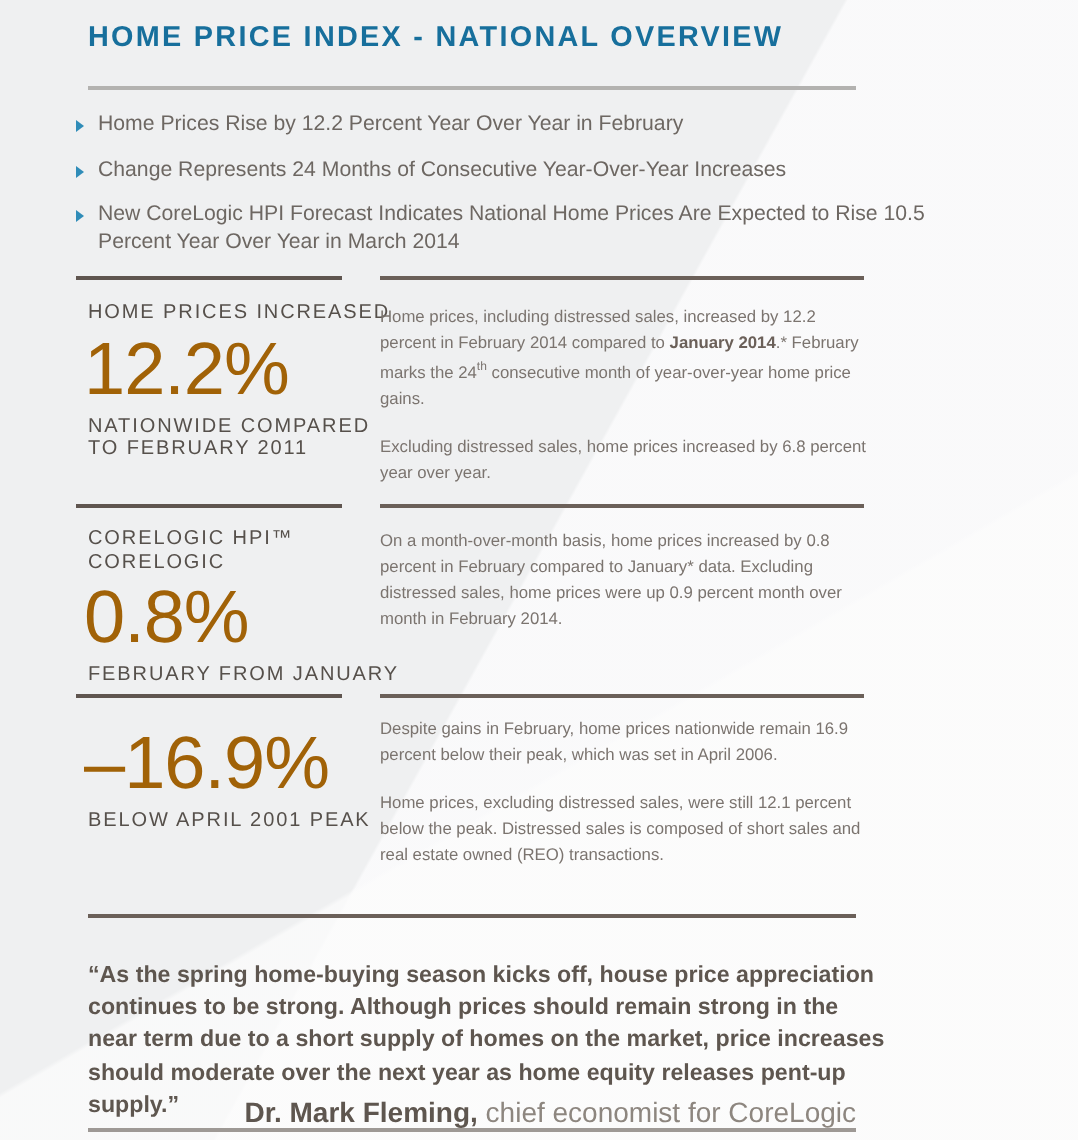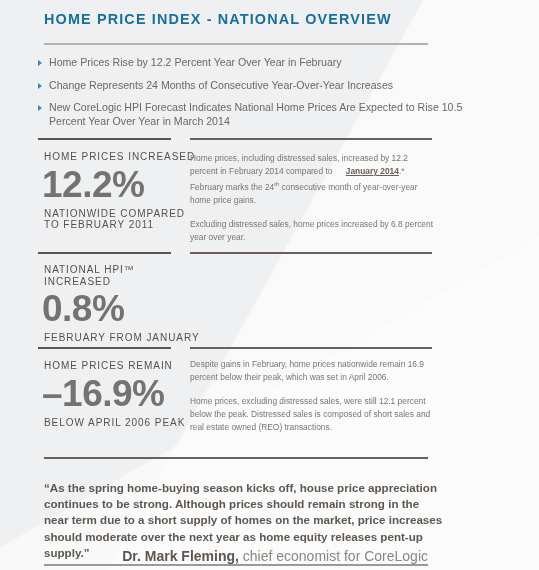--- a/index.html
+++ b/index.html
@@ -58,38 +58,38 @@
   .stat{position:absolute;}
   .stat-label{
     color:#56504b;
     font-size:10px;
     font-weight:normal;
     letter-spacing:0.95px;
     line-height:11.5px;
     width:160px;
   }
   .stat-number{
-    color:#737373;
+    color:#a16207;
     font-size:37px;
-    font-weight:bold;
+    font-weight:normal;
     letter-spacing:-0.5px;
     line-height:40px;
     margin:2px 0 3px -2px;
   }
   .para{
     position:absolute;
     left:190px;
     width:245px;
     color:#7b746f;
     font-size:8.4px;
     line-height:13.1px;
   }
   .para p{margin:0 0 11px 0;}
   .para p:last-child{margin-bottom:0;}
-  .ul-bold{font-weight:bold;text-decoration:underline;color:#6b6059;margin-left:11px;}
+  .ul-bold{font-weight:bold;color:#6b6059;}
   sup{font-size:6px;vertical-align:super;}
 
   .quote{
     position:absolute;left:44px;top:480px;width:400px;
     color:#5e564f;
     font-size:11.6px;
     font-weight:bold;
     line-height:16.2px;
   }
   .attrib{
@@ -137,33 +137,35 @@
 
   <div class="para" style="top:152px;">
     <p><span>Home prices, including distressed sales, increased by 12.2 percent in February 2014 compared to </span><span class="ul-bold">January 2014</span><span>.</span><span>* February marks the 24</span><sup>th</sup><span> consecutive month of year-over-year home price gains.</span></p>
     <p>Excluding distressed sales, home prices increased by 6.8 percent year over year.</p>
   </div>
 
   <div class="rule rule-left" style="top:252px;"></div>
   <div class="rule rule-right" style="top:252px;"></div>
 
   <div class="stat" style="left:44px;top:264px;">
-    <div class="stat-label">NATIONAL HPI™ INCREASED</div>
+    <div class="stat-label">CORELOGIC HPI™ CORELOGIC</div>
     <div class="stat-number">0.8%</div>
     <div class="stat-label">FEBRUARY FROM JANUARY</div>
   </div>
 
+  <div class="para" style="top:264px;">
+    <p>On a month-over-month basis, home prices increased by 0.8 percent in February compared to January* data. Excluding distressed sales, home prices were up 0.9 percent month over month in February 2014.</p>
+  </div>
 
   <div class="rule rule-left" style="top:347px;"></div>
   <div class="rule rule-right" style="top:347px;"></div>
 
   <div class="stat" style="left:44px;top:360px;">
-    <div class="stat-label">HOME PRICES REMAIN</div>
     <div class="stat-number">–16.9%</div>
-    <div class="stat-label">BELOW APRIL 2006 PEAK</div>
+    <div class="stat-label">BELOW APRIL 2001 PEAK</div>
   </div>
 
   <div class="para" style="top:358px;">
     <p>Despite gains in February, home prices nationwide remain 16.9 percent below their peak, which was set in April 2006.</p>
     <p>Home prices, excluding distressed sales, were still 12.1 percent below the peak. Distressed sales is composed of short sales and real estate owned (REO) transactions.</p>
   </div>
 
   <div class="rule rule-full" style="top:457px;"></div>
 
   <div class="quote">“As the spring home-buying season kicks off, house price appreciation continues to be strong. Although prices should remain strong in the near term due to a short supply of homes on the market, price increases should moderate over the next year as home equity releases pent-up supply.”</div>

